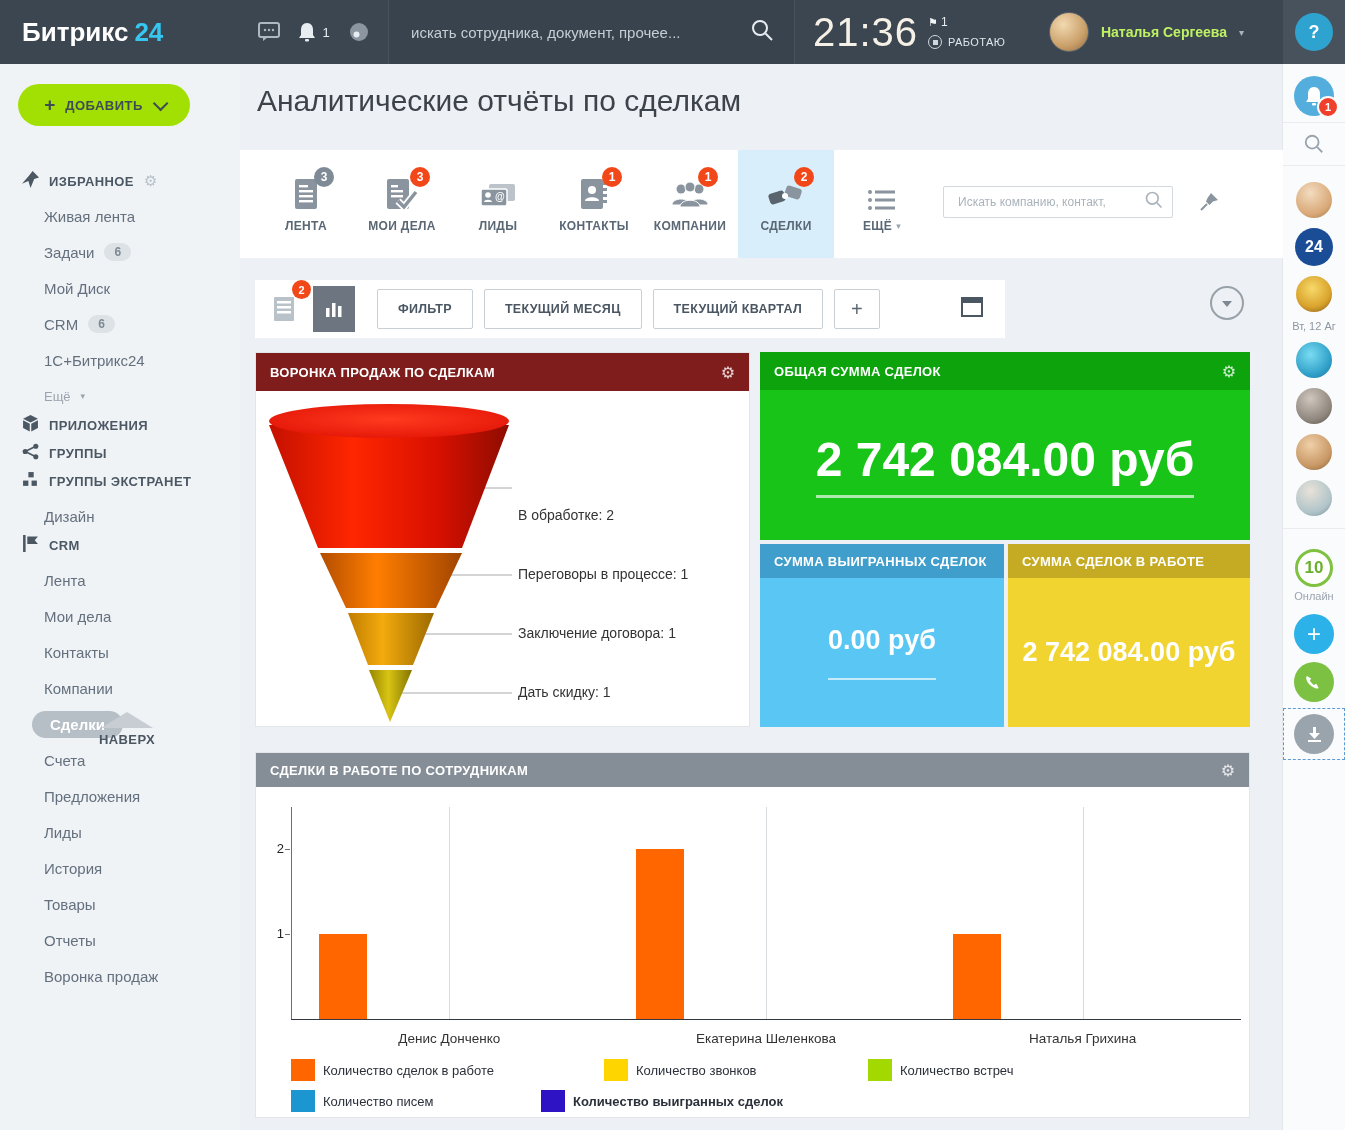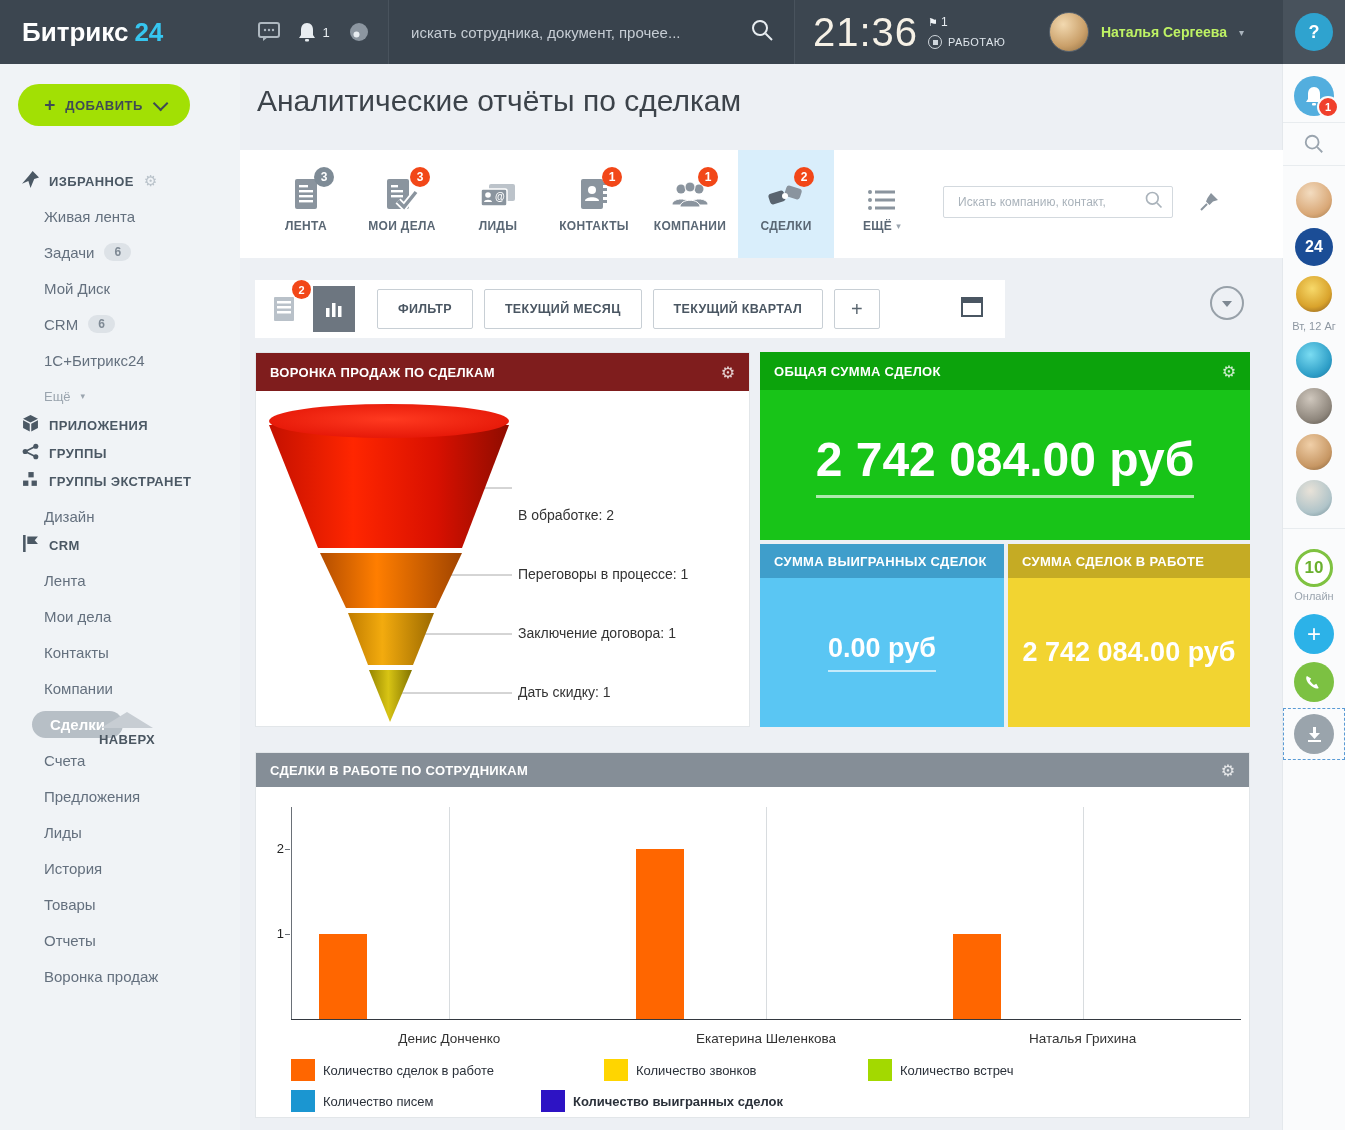--- a/index.html
+++ b/index.html
@@ -123,21 +123,21 @@
   .funnel-body{position:relative;height:337px;}
   .funnel-label{position:absolute;left:262px;font-size:14px;color:#333;white-space:nowrap;}
   .green-card{left:520px;top:288px;width:490px;height:188px;border:none;}
   .green-card .whead{background:#0ca30c;}
   .green-card .wbody{background:#18c418;height:150px;display:flex;align-items:center;justify-content:center;}
   .big-val{color:#fff;font-size:48px;font-weight:bold;border-bottom:3px solid rgba(255,255,255,.65);padding-bottom:8px;white-space:nowrap;}
   .blue-card{left:520px;top:480px;width:244px;height:183px;border:none;}
   .blue-card .whead{background:#3f9ecb;height:34px;}
   .blue-card .wbody{background:#5ac6f3;height:149px;display:flex;align-items:center;justify-content:center;}
   .mid-val{color:#fff;font-size:27px;font-weight:bold;white-space:nowrap;}
-  .mid-val.u{border-bottom:2px solid rgba(255,255,255,.65);padding-bottom:6px;}
+  .mid-val.u{border-bottom:2px solid rgba(255,255,255,.65);padding-bottom:22px;}
   .yellow-card{left:768px;top:480px;width:242px;height:183px;border:none;}
   .yellow-card .whead{background:#c5ab24;height:34px;}
   .yellow-card .wbody{background:#f2d431;height:149px;display:flex;align-items:center;justify-content:center;}
   .bars-card{left:15px;top:688px;width:995px;height:366px;}
   .bars-card .whead{background:#858e97;height:34px;}
   .bars-body{position:relative;height:330px;}
   .gridline{position:absolute;width:1px;background:#d8dcdf;top:20px;height:212px;}
   .axis-y{position:absolute;left:35px;top:20px;width:1px;height:213px;background:#6a7077;}
   .axis-x{position:absolute;left:35px;top:232px;height:1px;width:950px;background:#33383f;}
   .ytick{position:absolute;font-size:13px;color:#222;width:24px;text-align:right;}

